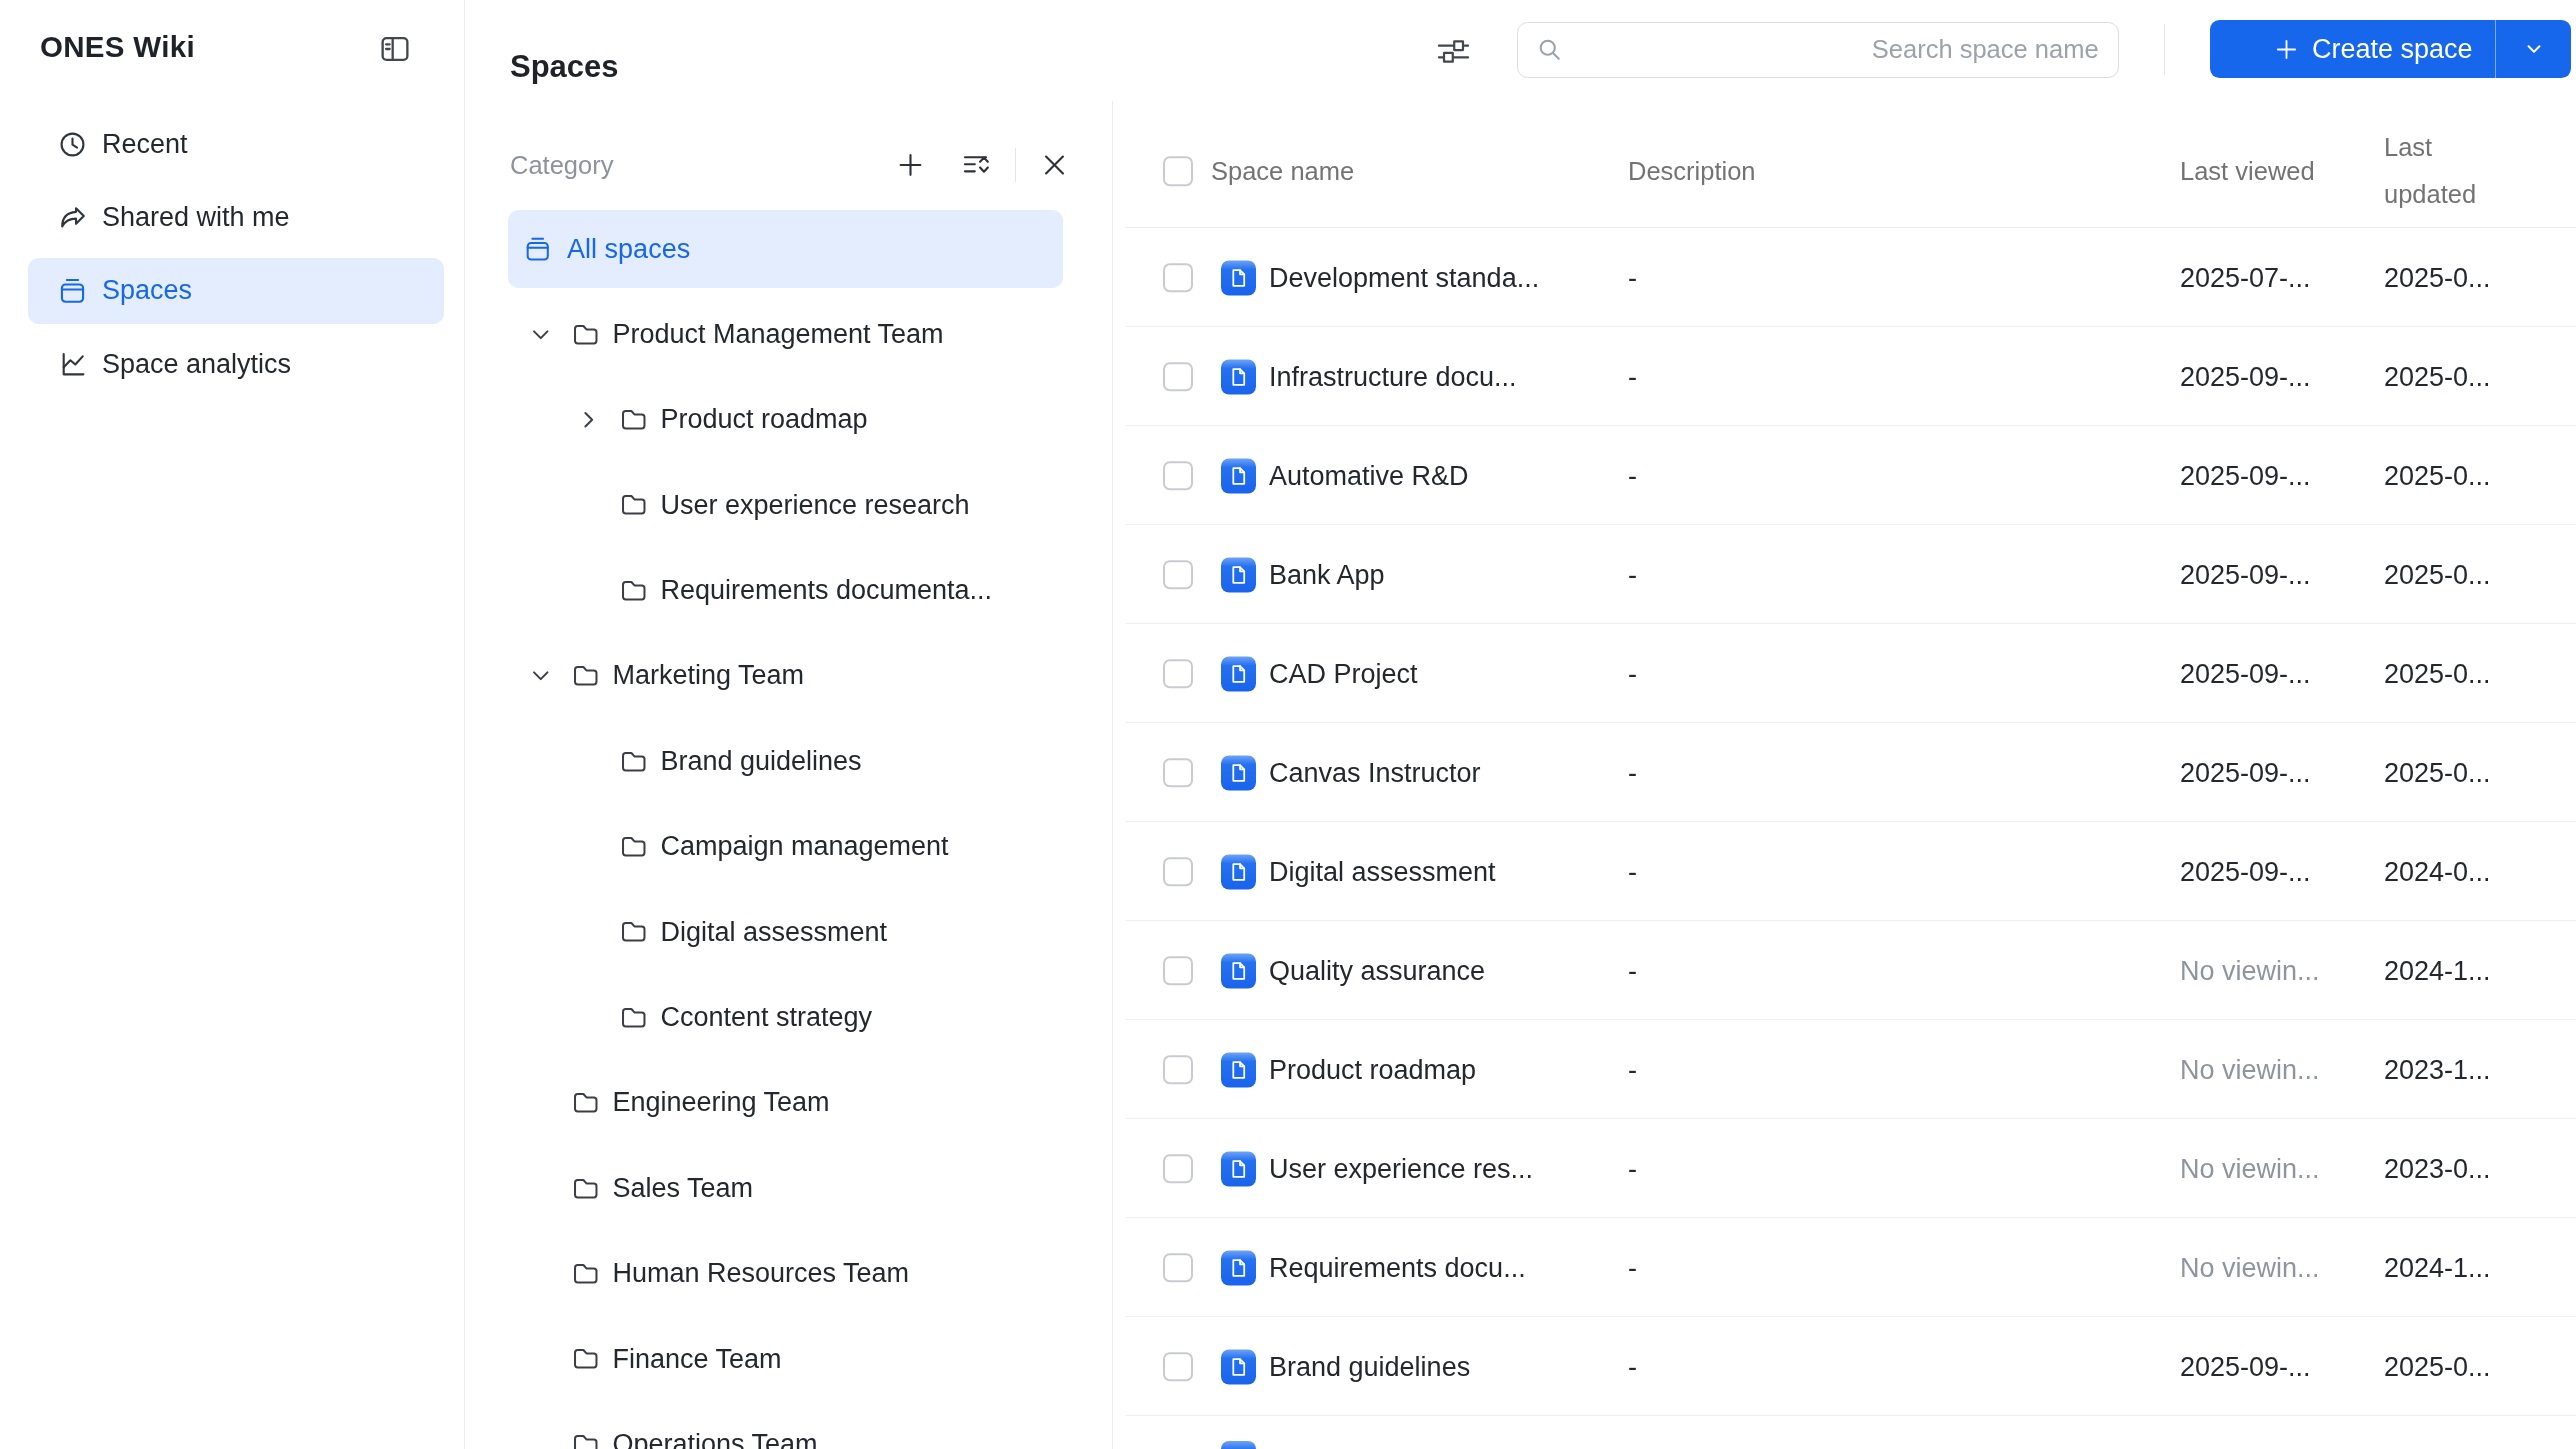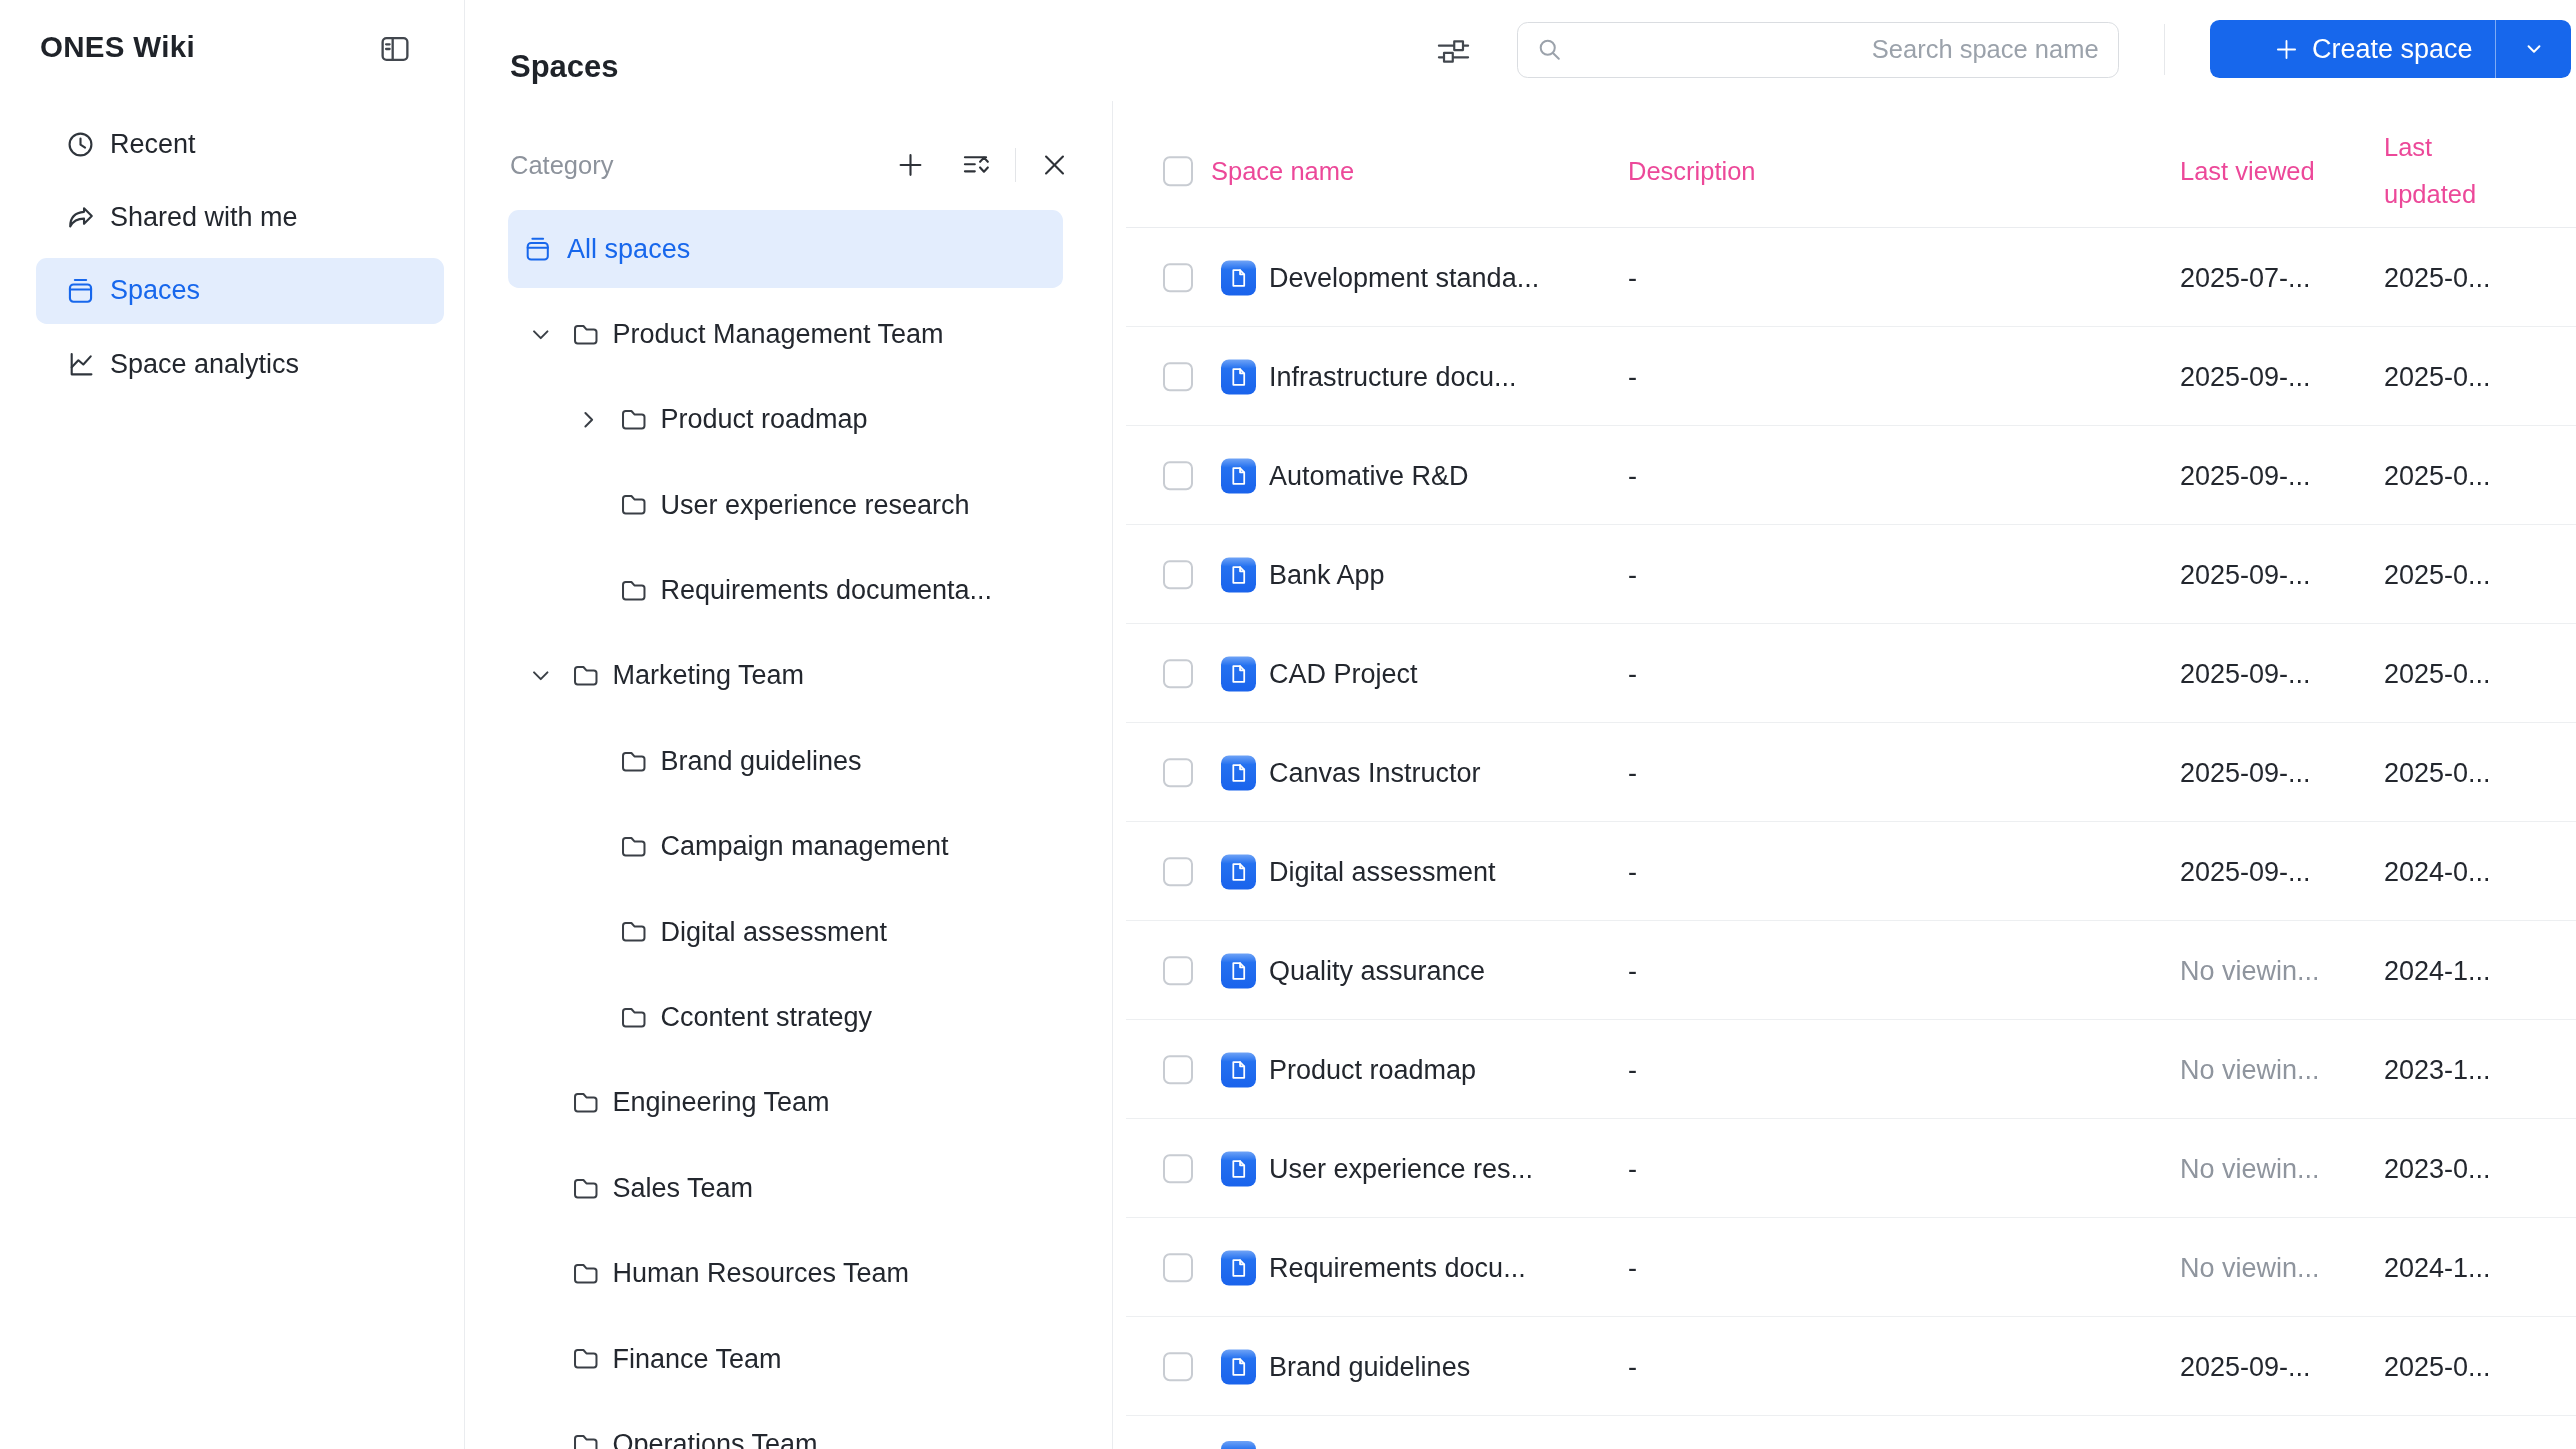--- a/index.html
+++ b/index.html
@@ -9,21 +9,21 @@
     font-family:"Liberation Sans","DejaVu Sans",sans-serif;
   }
   svg{display:block;}
   .ic{color:#33383F;}
   .ic svg{width:100%;height:100%;stroke:currentColor;fill:none;stroke-width:3;stroke-linecap:round;stroke-linejoin:round;}
 
   
   .sidebar{position:absolute;left:0;top:0;width:465px;height:1449px;background:#fff;border-right:1.3px solid #EAECEF;box-sizing:border-box;}
   .sb-title{position:absolute;left:40px;top:29.5px;font-size:29.5px;font-weight:700;color:#1F2329;letter-spacing:0.3px;}
   .collapse-btn{position:absolute;left:378px;top:32px;width:34px;height:34px;color:#42474E;cursor:pointer;}
-  .nav{position:absolute;left:16px;right:0;top:111px;}
+  .nav{position:absolute;left:8px;right:0;top:111px;}
   .nav-item{display:flex;align-items:center;height:66px;margin:0 20px 7.4px 19.5px;border-radius:10.7px;padding-left:29.5px;cursor:pointer;}
   .nav-ic{width:31px;height:31px;flex:none;margin-right:14px;}
   .nav-label{font-size:27px;}
   .nav-item.selected{background:#E3EDFD;color:#1767EC;font-weight:500;}
   .nav-item.selected .nav-ic{color:#1767EC;}
   .nav-item .nav-ic{color:#2F353C;}
 
   
   .catpanel{position:absolute;left:466px;top:0;width:647px;height:1449px;}
   .catpanel::after{content:"";position:absolute;right:0;top:101px;bottom:0;width:1.3px;background:#EAECEF;}
@@ -56,21 +56,21 @@
   .tb-vdiv{position:absolute;left:1049px;top:24px;width:1.3px;height:51px;background:#E6E8EB;}
   .create-btn{position:absolute;left:1095px;top:20px;width:361px;height:58px;border-radius:9.4px;background:#1767EC;color:#fff;display:flex;align-items:stretch;cursor:pointer;}
   .create-main{flex:1;display:flex;align-items:center;justify-content:center;gap:12px;font-size:27px;font-weight:500;padding-left:41px;}
   .create-plus{width:27px;height:27px;color:#fff;}
   .create-sep{width:1.3px;background:rgba(255,255,255,0.45);margin:0;}
   .create-caret{width:75px;display:flex;align-items:center;justify-content:center;color:#fff;}
   .create-caret svg{width:24px;height:24px;stroke:currentColor;fill:none;stroke-width:3.6;stroke-linecap:round;stroke-linejoin:round;}
 
   .checkbox{width:29.5px;height:29.5px;border:2px solid #C8CCD2;border-radius:6.7px;background:#fff;box-sizing:border-box;cursor:pointer;}
 
-  .thead{position:absolute;left:0;right:0;top:114px;height:114px;font-size:25.5px;color:#ec4899;}
+  .thead{position:absolute;left:0;right:0;top:114px;height:114px;font-size:25.5px;color:#737373;}
   .thead::after{content:"";position:absolute;left:11.4px;right:0;bottom:0;height:1.3px;background:#EAECEF;}
   .th-cell{position:absolute;top:50%;transform:translateY(-50%);white-space:nowrap;}
   .h-check{position:absolute;left:48px;top:50%;transform:translateY(-50%);}
   .h-name{left:96px;}
   .h-desc{left:513px;}
   .h-viewed{left:1065px;}
   .h-updated{left:1269px;width:121px;white-space:normal;line-height:1.85;}
 
   .rows{position:absolute;left:0;right:0;top:228px;}
   .trow{position:relative;height:99px;font-size:27px;color:#23272E;}

